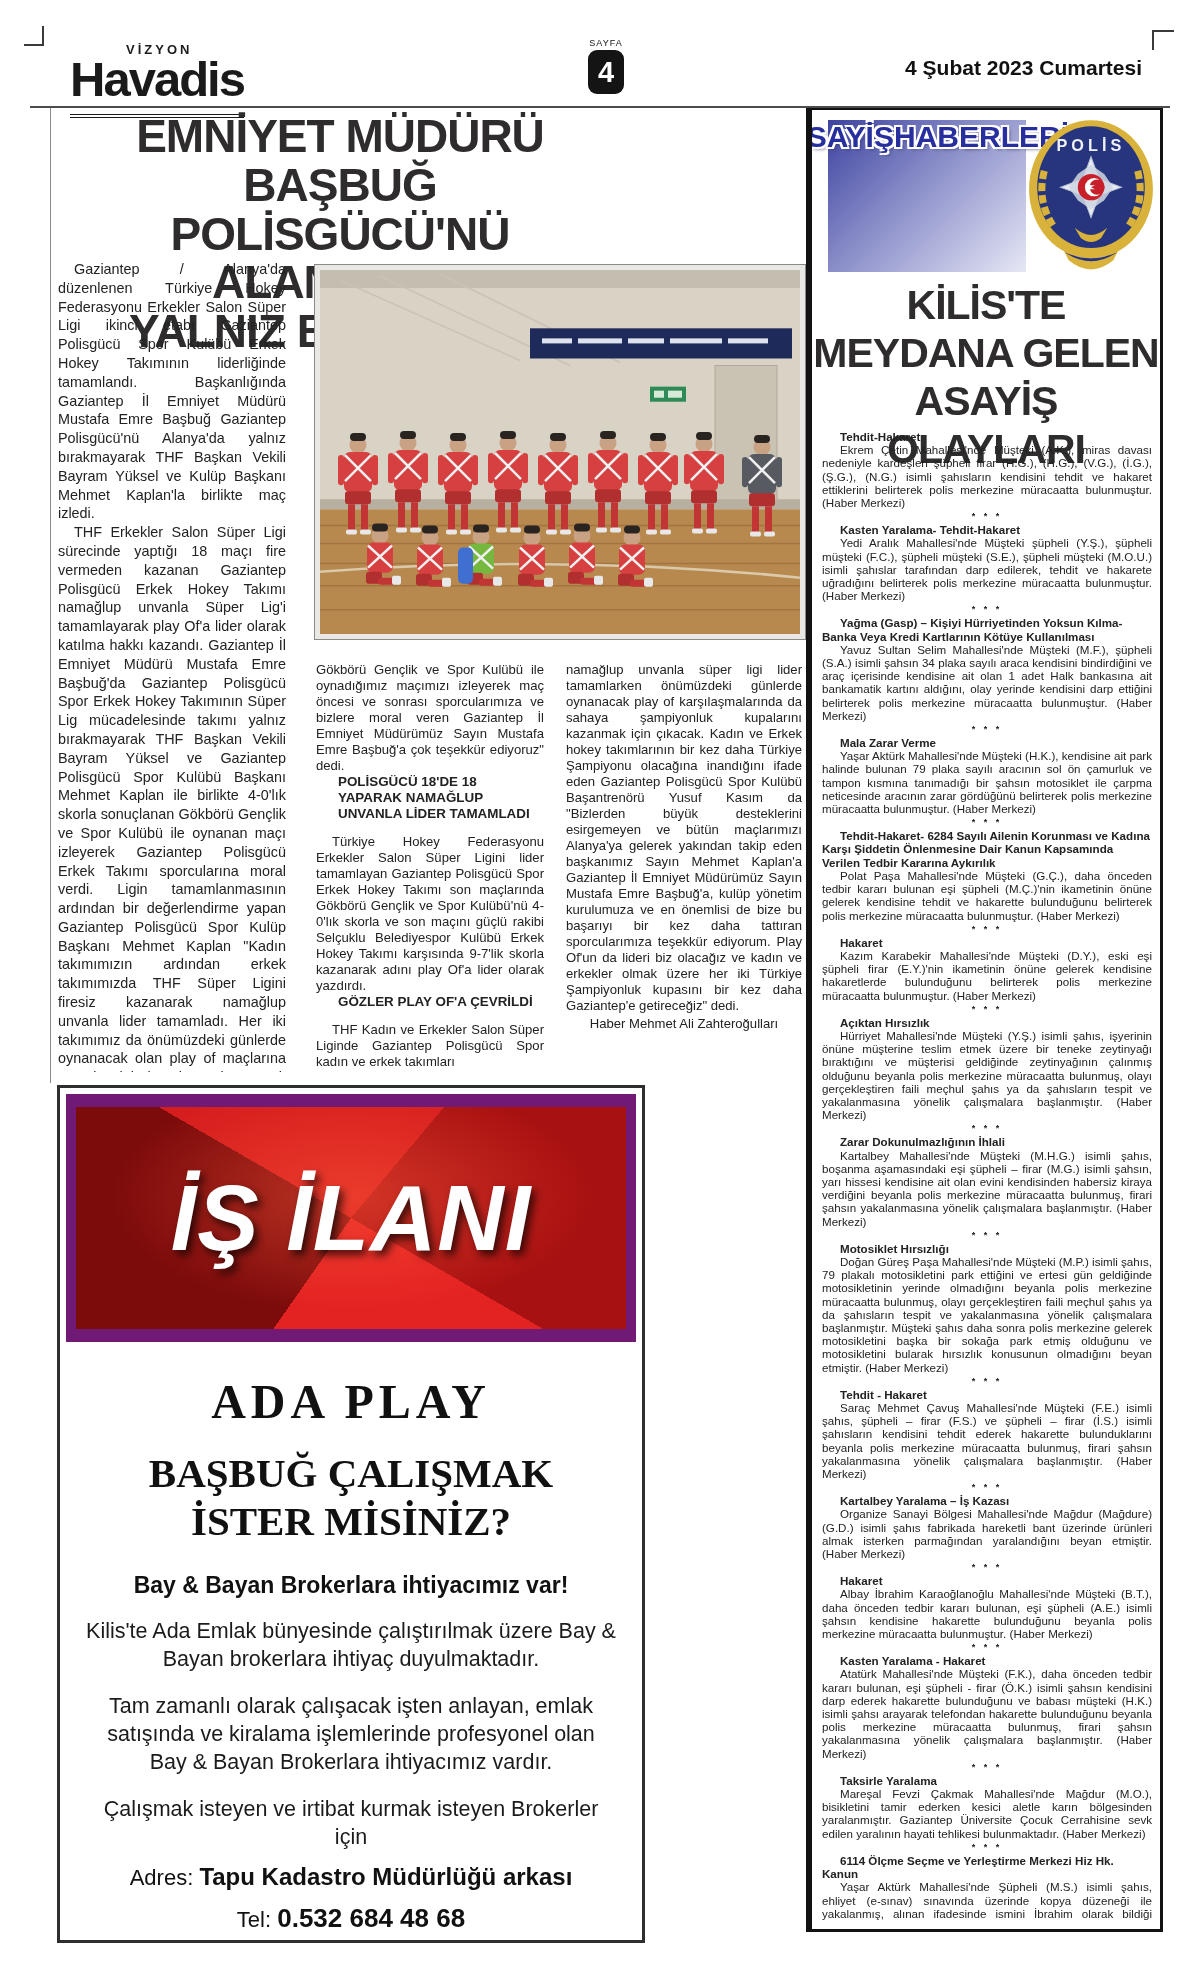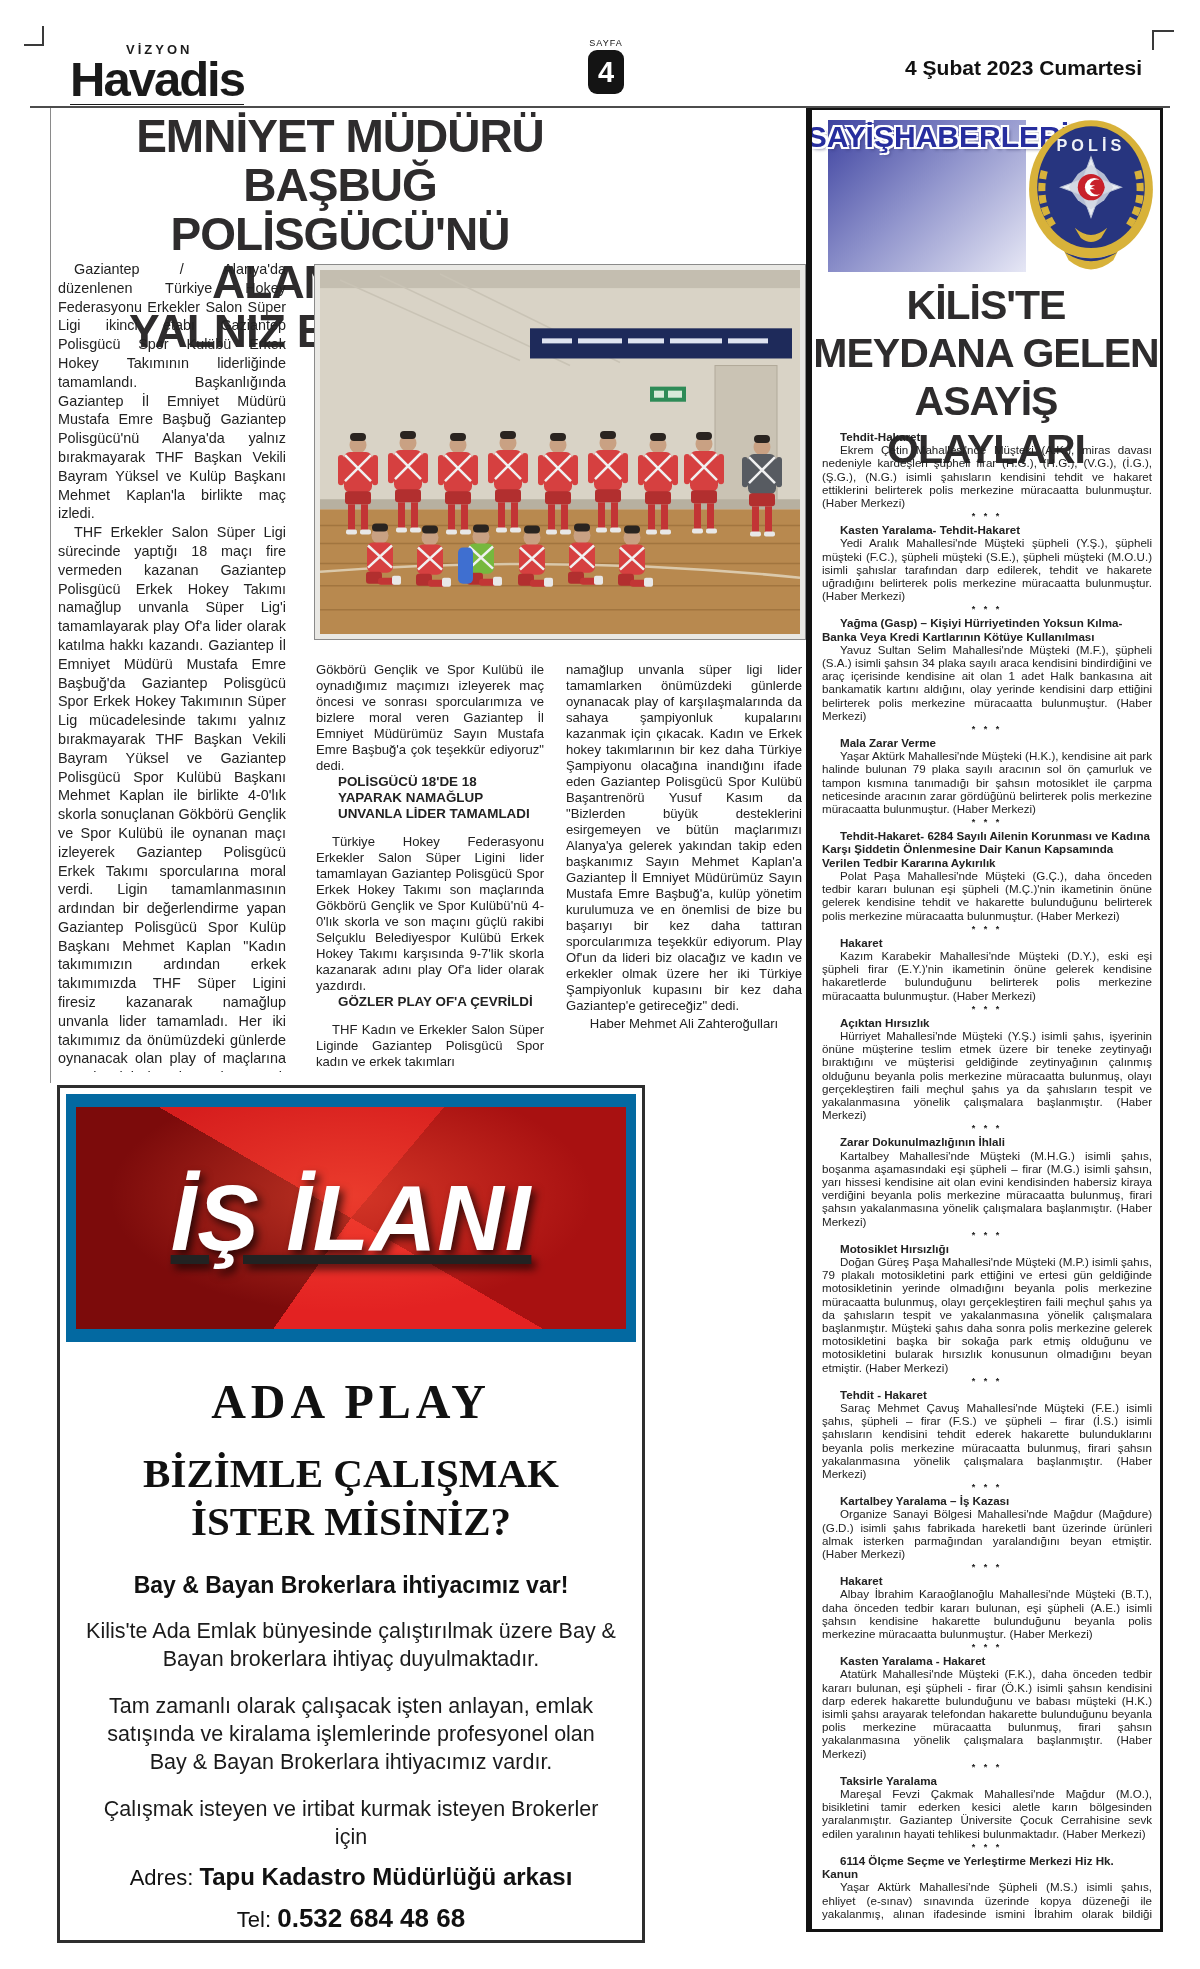--- a/index.html
+++ b/index.html
@@ -3,21 +3,21 @@
 <meta charset="utf-8">
 <style>
   html,body{margin:0;padding:0;background:#fff;}
   .page{position:relative;width:1200px;height:1969px;background:#fff;overflow:hidden;
         font-family:"Liberation Sans",sans-serif;color:#222;}
   .mark{position:absolute;background:#3a3a3a;}
   
   .logo{position:absolute;left:70px;top:42px;}
   .logo-vizyon{font-size:13px;font-weight:bold;letter-spacing:3px;margin-left:56px;color:#1c1c1c;}
   .logo-main{font-size:49px;font-weight:bold;letter-spacing:-2px;line-height:.92;color:#1a1a1a;
-             border-bottom:4px double #1a1a1a;padding-bottom:2px;text-align:center;}
+             border-bottom:4px double #1a1a1a;padding-bottom:12px;text-align:center;}
   .badge{position:absolute;left:574px;top:38px;width:64px;text-align:center;}
   .badge-label{font-size:9px;font-weight:normal;letter-spacing:1px;color:#111;}
   .badge-num{margin:2px auto 0;width:36px;height:44px;background:#141414;border-radius:9px;
              color:#fff;font-size:29px;font-weight:bold;line-height:44px;}
   .date{position:absolute;right:58px;top:56px;font-size:21px;font-weight:bold;color:#111;}
   .hrule{position:absolute;left:30px;top:106px;width:1140px;height:2px;background:#4c4c4c;}
   .leftrule{position:absolute;left:50px;top:108px;width:1px;height:975px;background:#8a8a8a;}
   
   .headline{position:absolute;left:60px;top:112px;width:560px;text-align:center;
             font-size:46px;font-weight:bold;letter-spacing:-1px;line-height:1.06;color:#2e2c2d;}
@@ -48,22 +48,22 @@
   .emblem{position:absolute;left:212px;top:0;width:134px;height:172px;text-decoration:underline;}
   .sb-headline{position:absolute;left:0;top:174px;width:100%;text-align:center;
         font-size:41px;font-weight:bold;letter-spacing:-1px;line-height:1.17;color:#2e2c2d;}
   .sb-items{position:absolute;left:10px;top:322px;width:330px;height:1492px;overflow:hidden;}
   .news-title{font-weight:bold;font-size:11.6px;line-height:1.14;text-indent:18px;}
   .news-body{font-size:11.6px;line-height:1.14;text-align:justify;text-indent:18px;}
   .sep{text-align:center;font-size:9px;font-weight:bold;letter-spacing:3px;line-height:10px;margin:2px 0;}
   
   .adbox{position:absolute;left:57px;top:1085px;width:588px;height:858px;border:3px solid #2e2e2e;
          box-sizing:border-box;background:#fff;}
-  .adbanner{margin:6px;height:248px;background:#0369a1;position:relative;
-            display:flex;align-items:center;justify-content:center;overflow:hidden;text-decoration:underline;}
+  .adbanner{margin:6px;height:248px;background:#701a75;position:relative;
+            display:flex;align-items:center;justify-content:center;overflow:hidden;}
   .adbanner-red{position:absolute;left:10px;right:10px;top:13px;bottom:13px;
       background:conic-gradient(from 40deg at 50% 50%,#a81111 0deg 80deg,#e32222 80deg 175deg,#7c0b0b 175deg 260deg,#d61d1d 260deg 360deg);}
   .adbanner-red::after{content:"";position:absolute;inset:0;
       background:radial-gradient(ellipse at 50% 40%,rgba(255,90,60,.5),transparent 62%);}
   .adbanner-text{position:relative;color:#fff;font-style:italic;font-weight:bold;font-size:92px;
       letter-spacing:1px;text-shadow:4px 5px 9px rgba(0,0,0,.7);}
   .ad-title{font-family:"Liberation Serif",serif;font-weight:bold;font-size:48px;letter-spacing:5px;
       text-align:center;margin-top:32px;color:#111;}
   .ad-sub{font-family:"Liberation Serif",serif;font-weight:bold;font-size:41px;text-align:center;
       line-height:1.18;margin-top:20px;color:#111;}
@@ -306,21 +306,21 @@
       </div>
   </div>
 
   <div class="adbox">
     <div class="adbanner">
       <div class="adbanner-red"></div>
       <div class="adbanner-text">İŞ İLANI</div>
     </div>
     <div class="ad-title">ADA PLAY</div>
     <div class="ad-sub">
-      <div>BİZİMLE ÇALIŞMAK</div>
+      <div>BAŞBUĞ ÇALIŞMAK</div>
       <div>İSTER MİSİNİZ?</div>
     </div>
     <div class="ad-lead">Bay &amp; Bayan Brokerlara ihtiyacımız var!</div>
     <div id="ad-paras">
         <div class="ad-p">Kilis'te Ada Emlak bünyesinde çalıştırılmak üzere Bay &amp; Bayan brokerlara ihtiyaç duyulmaktadır.</div>
         <div class="ad-p">Tam zamanlı olarak çalışacak işten anlayan, emlak satışında ve kiralama işlemlerinde profesyonel olan Bay &amp; Bayan Brokerlara ihtiyacımız vardır.</div>
         <div class="ad-p">Çalışmak isteyen ve irtibat kurmak isteyen Brokerler için</div>
       </div>
     <div class="ad-contact">
       <span>Adres:</span>

